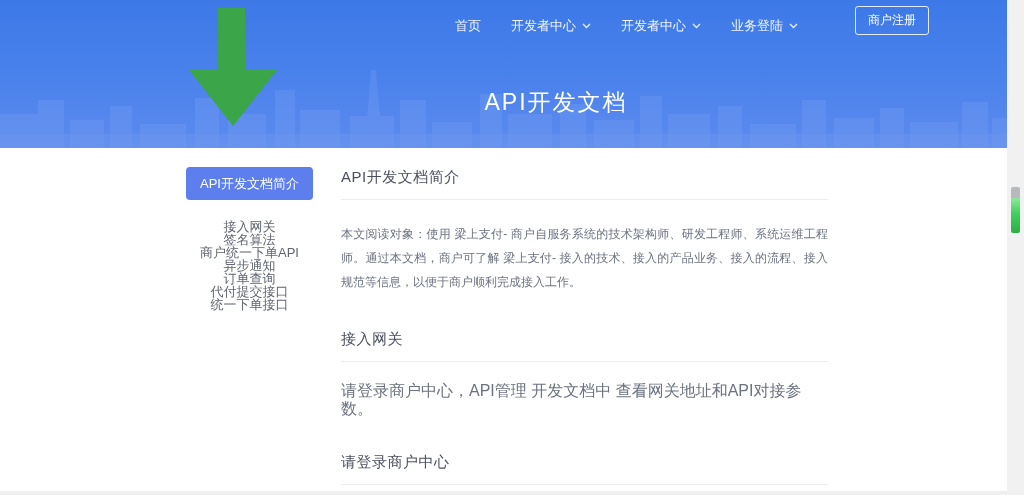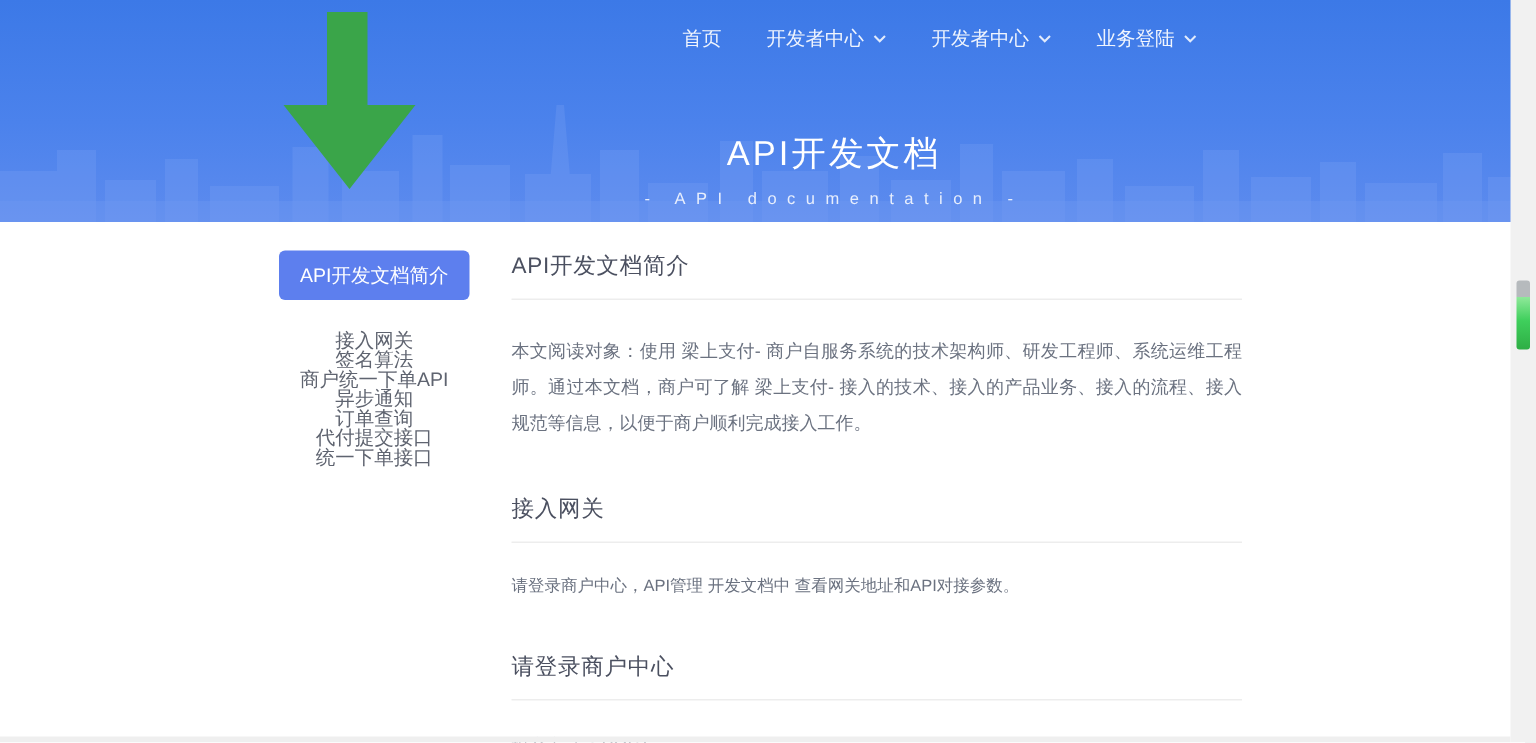--- a/index.html
+++ b/index.html
@@ -33,21 +33,21 @@
   .side-list { list-style:none; margin-top:20px; }
   .side-item { text-align:center; font-size:13px; color:#5f6470; cursor:pointer; line-height:13px; }
   .side-item + .side-item { }
 
   
   .main { position:absolute; left:341px; top:148px; width:487px; }
   .sec-heading { font-size:15px; font-weight:500; color:#4b5060; letter-spacing:.5px; }
   .h1 { margin-top:20px; } .h2 { margin-top:36px; } .h3 { margin-top:35px; }
   .divider { height:1px; background:#ededed; margin-top:12px; }
   .para { margin-top:22px; font-size:12px; color:#6b7280; line-height:24px; text-align:justify; }
-  .para2 { margin-top:20px; font-size:11px; color:#6b7280; line-height:18px; }
+  .para2 { margin-top:20px; font-size:16px; color:#6b7280; line-height:18px; }
   .meta-line { margin-top:24px; font-size:12px; color:#6b7280; line-height:12px; }
 
   
   .scrollbar { position:absolute; right:0; top:0; width:17px; height:495px; background:#f1f1f1; }
   .scroll-thumb { position:absolute; left:4px; top:187px; width:9px; height:46px; cursor:pointer; }
   .thumb-gray { width:9px; height:11px; background:#b6babd; border-radius:2px 2px 0 0; }
   .thumb-green { width:9px; height:35px; background:linear-gradient(180deg,#8fe99a 0%,#3fcf5c 45%,#2eae45 100%);
     border-radius:0 0 2px 2px; }
   .bottom-strip { position:absolute; left:0; bottom:0; width:1007px; height:4px; background:#efefef; }
 </style>
@@ -111,25 +111,25 @@
         </span>
       </span>
       <span class="nav-item">
         <span>业务登陆</span>
         <span class="chev">
           <svg width="9" height="6" viewBox="0 0 9 6">
               <polyline points="1,1 4.5,4.5 8,1" fill="none" stroke="rgba(255,255,255,.85)" stroke-width="1.4"></polyline>
             </svg>
         </span>
       </span>
+      <button class="register-btn">商户注册</button>
     </nav>
 
     <div class="hero-text">
       <div class="hero-title">API开发文档</div>
-      <div class="hero-sub">- API documentation -</div>
     </div>
 
     <svg class="big-arrow" viewBox="0 0 95 130">
       <polygon points="32,8 59,8 59,70 91,70 47,126 3,70 32,70" fill="#3aa549"></polygon>
     </svg>
   </div>
 
   <aside class="sidebar">
     <button class="side-active">API开发文档简介</button>
     <ul class="side-list">

